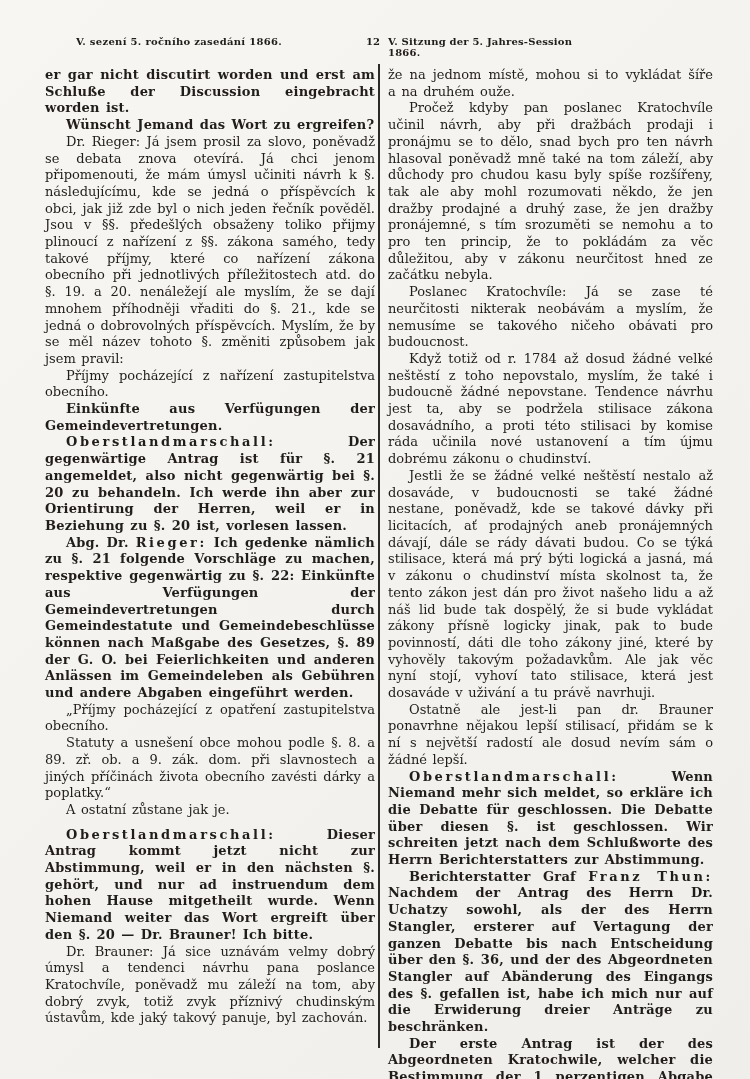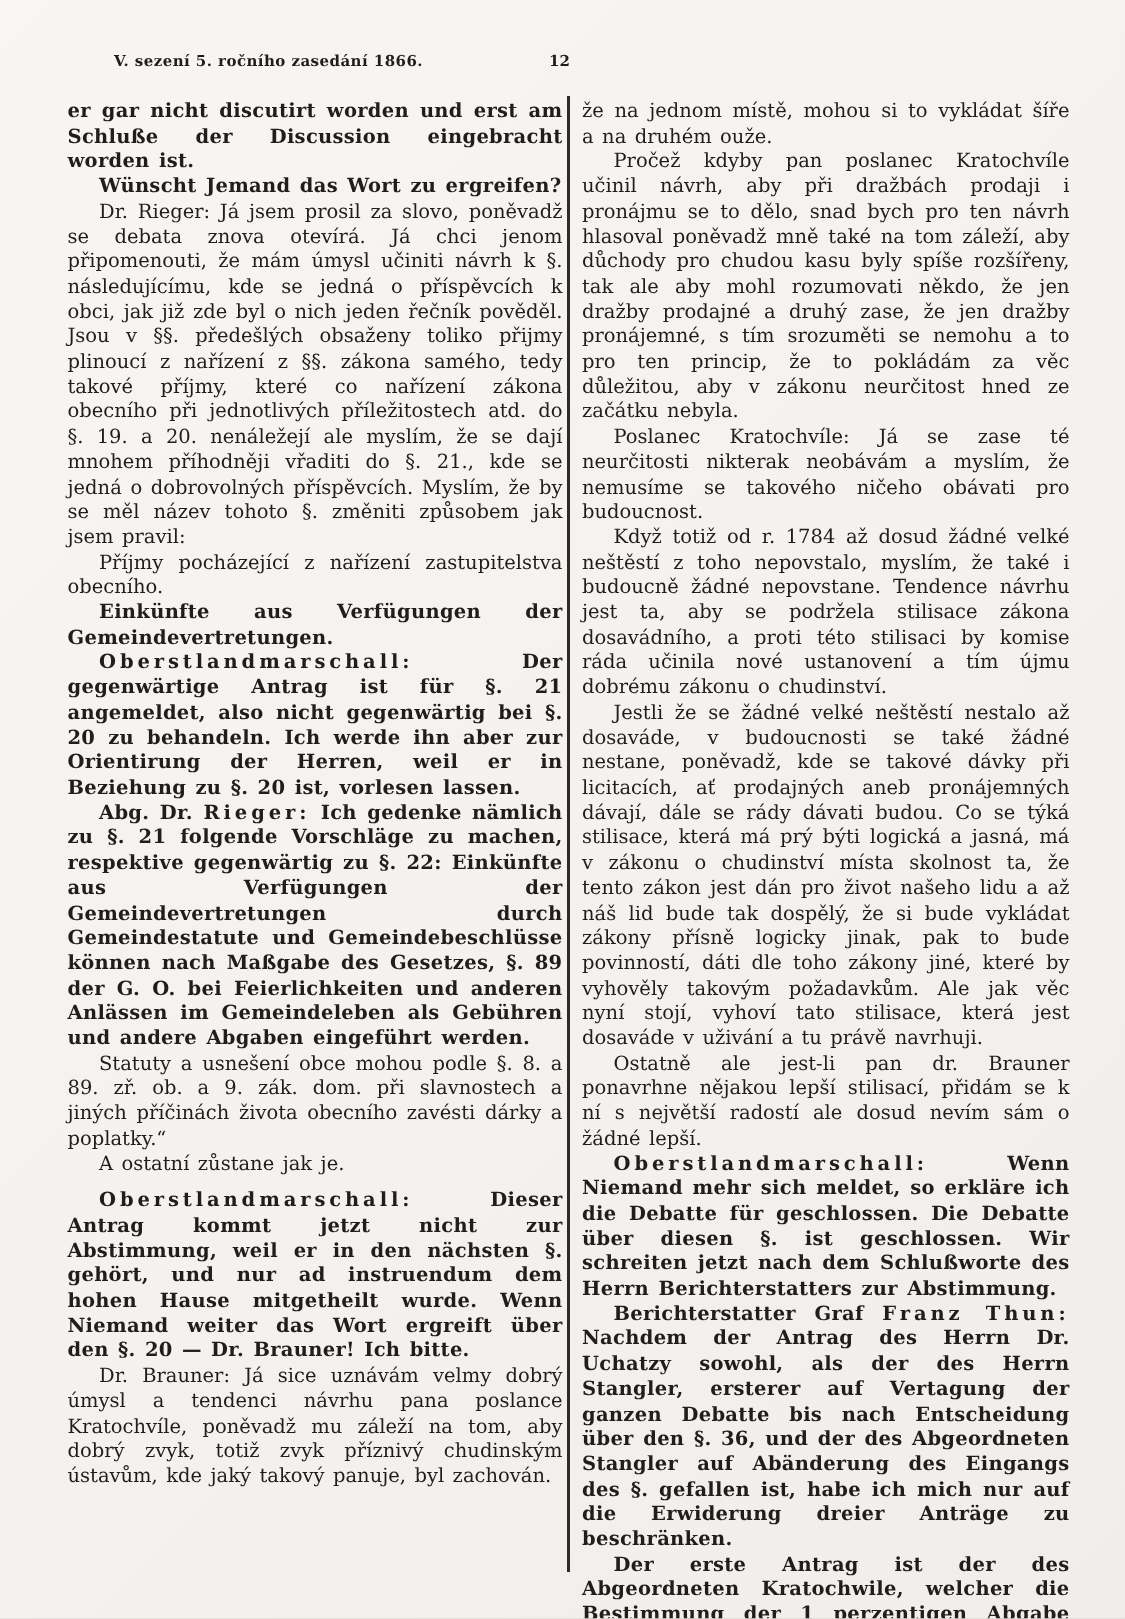--- a/index.html
+++ b/index.html
@@ -35,32 +35,34 @@
   .seg-f  { font-weight:bold; letter-spacing:0.2px; }
   .seg-fs { font-weight:bold; letter-spacing:2.6px; }
 </style>
 </head>
 <body>
 
 <div class="page">
   <div class="header">
     <span class="h-left">V. sezení 5. ročního zasedání 1866.</span>
     <span class="h-num">12</span>
+    <span class="h-right seg-f">V. Sitzung der 5. Jahres-Session 1866.</span>
   </div>
 
   <div class="divider"></div>
 
   <div class="col col-left">
       <p class="par"><span class="seg-f">er gar nicht discutirt worden und erst am Schluße der Discussion eingebracht worden ist.</span></p>
       <p class="par ind"><span class="seg-f">Wünscht Jemand das Wort zu ergreifen?</span></p>
       <p class="par ind"><span class="seg-a">Dr. Rieger: Já jsem prosil za slovo, poněvadž se debata znova otevírá. Já chci jenom připomenouti, že mám úmysl učiniti návrh k §. následujícímu, kde se jedná o příspěvcích k obci, jak již zde byl o nich jeden řečník pověděl. Jsou v §§. předešlých obsaženy toliko přijmy plinoucí z nařízení z §§. zákona samého, tedy takové příjmy, které co nařízení zákona obecního při jednotlivých příležitostech atd. do §. 19. a 20. nenáležejí ale myslím, že se dají mnohem příhodněji vřaditi do §. 21., kde se jedná o dobrovolných příspěvcích. Myslím, že by se měl název tohoto §. změniti způsobem jak jsem pravil:</span></p>
       <p class="par ind"><span class="seg-a">Příjmy pocházející z nařízení zastupitelstva obecního.</span></p>
       <p class="par ind"><span class="seg-f">Einkünfte aus Verfügungen der Gemeindevertretungen.</span></p>
       <p class="par ind"><span class="seg-fs">Oberstlandmarschall:</span><span class="seg-f"> Der gegenwärtige Antrag ist für §. 21 angemeldet, also nicht gegenwärtig bei §. 20 zu behandeln. Ich werde ihn aber zur Orientirung der Herren, weil er in Beziehung zu §. 20 ist, vorlesen lassen.</span></p>
       <p class="par ind"><span class="seg-f">Abg. Dr. </span><span class="seg-fs">Rieger:</span><span class="seg-f"> Ich gedenke nämlich zu §. 21 folgende Vorschläge zu machen, respektive gegenwärtig zu §. 22: Einkünfte aus Verfügungen der Gemeindevertretungen durch Gemeindestatute und Gemeindebeschlüsse können nach Maßgabe des Gesetzes, §. 89 der G. O. bei Feierlichkeiten und anderen Anlässen im Gemeindeleben als Gebühren und andere Abgaben eingeführt werden.</span></p>
+      <p class="par ind"><span class="seg-a">„Příjmy pocházející z opatření zastupitelstva obecního.</span></p>
       <p class="par ind"><span class="seg-a">Statuty a usnešení obce mohou podle §. 8. a 89. zř. ob. a 9. zák. dom. při slavnostech a jiných příčinách života obecního zavésti dárky a poplatky.“</span></p>
       <p class="par ind"><span class="seg-a">A ostatní zůstane jak je.</span></p>
       <p class="par ind gap"><span class="seg-fs">Oberstlandmarschall:</span><span class="seg-f"> Dieser Antrag kommt jetzt nicht zur Abstimmung, weil er in den nächsten §. gehört, und nur ad instruendum dem hohen Hause mitgetheilt wurde. Wenn Niemand weiter das Wort ergreift über den §. 20 — Dr. Brauner! Ich bitte.</span></p>
       <p class="par ind"><span class="seg-a">Dr. Brauner: Já sice uznávám velmy dobrý úmysl a tendenci návrhu pana poslance Kratochvíle, poněvadž mu záleží na tom, aby dobrý zvyk, totiž zvyk příznivý chudinským ústavům, kde jaký takový panuje, byl zachován.</span></p>
     </div>
   <div class="col col-right">
       <p class="par"><span class="seg-a">že na jednom místě, mohou si to vykládat šíře a na druhém ouže.</span></p>
       <p class="par ind"><span class="seg-a">Pročež kdyby pan poslanec Kratochvíle učinil návrh, aby při dražbách prodaji i pronájmu se to dělo, snad bych pro ten návrh hlasoval poněvadž mně také na tom záleží, aby důchody pro chudou kasu byly spíše rozšířeny, tak ale aby mohl rozumovati někdo, že jen dražby prodajné a druhý zase, že jen dražby pronájemné, s tím srozuměti se nemohu a to pro ten princip, že to pokládám za věc důležitou, aby v zákonu neurčitost hned ze začátku nebyla.</span></p>
       <p class="par ind"><span class="seg-a">Poslanec Kratochvíle: Já se zase té neurčitosti nikterak neobávám a myslím, že nemusíme se takového ničeho obávati pro budoucnost.</span></p>
       <p class="par ind"><span class="seg-a">Když totiž od r. 1784 až dosud žádné velké neštěstí z toho nepovstalo, myslím, že také i budoucně žádné nepovstane. Tendence návrhu jest ta, aby se podržela stilisace zákona dosavádního, a proti této stilisaci by komise ráda učinila nové ustanovení a tím újmu dobrému zákonu o chudinství.</span></p>

